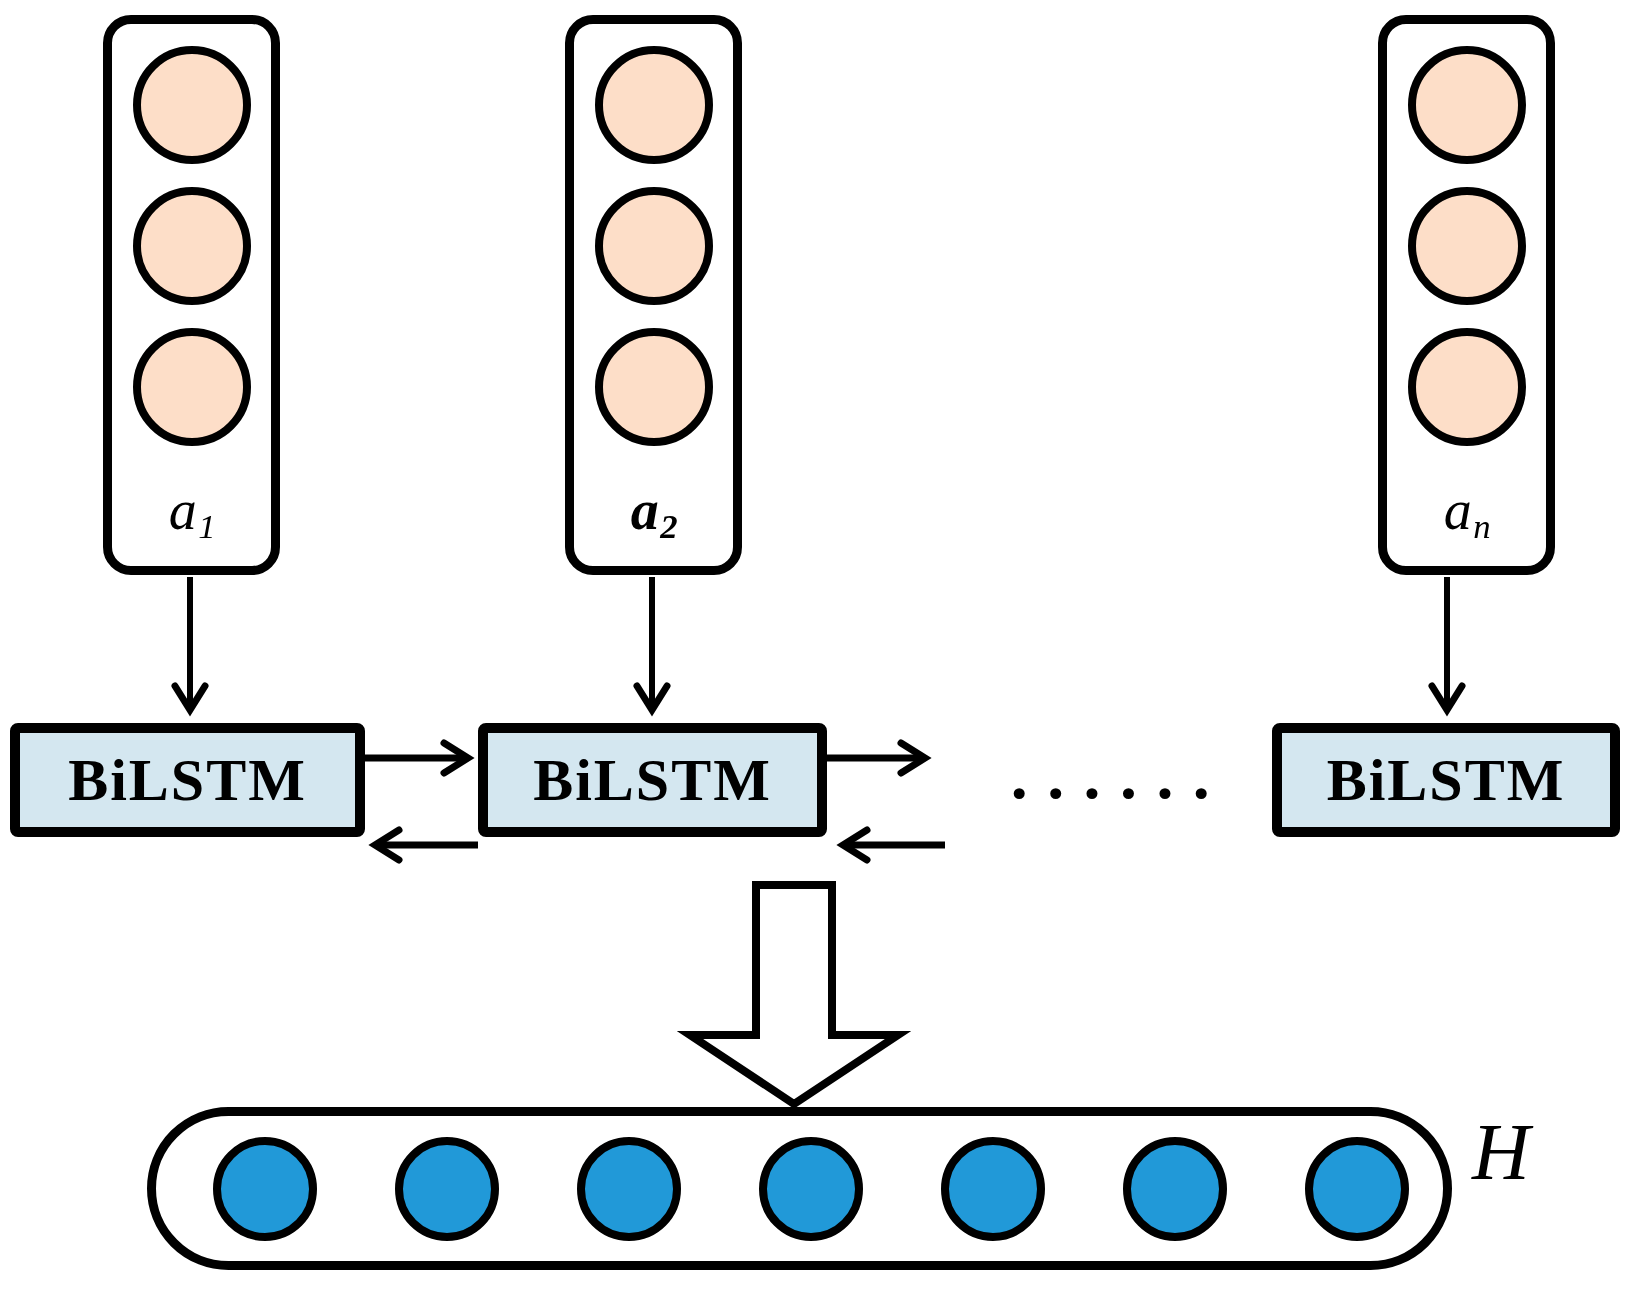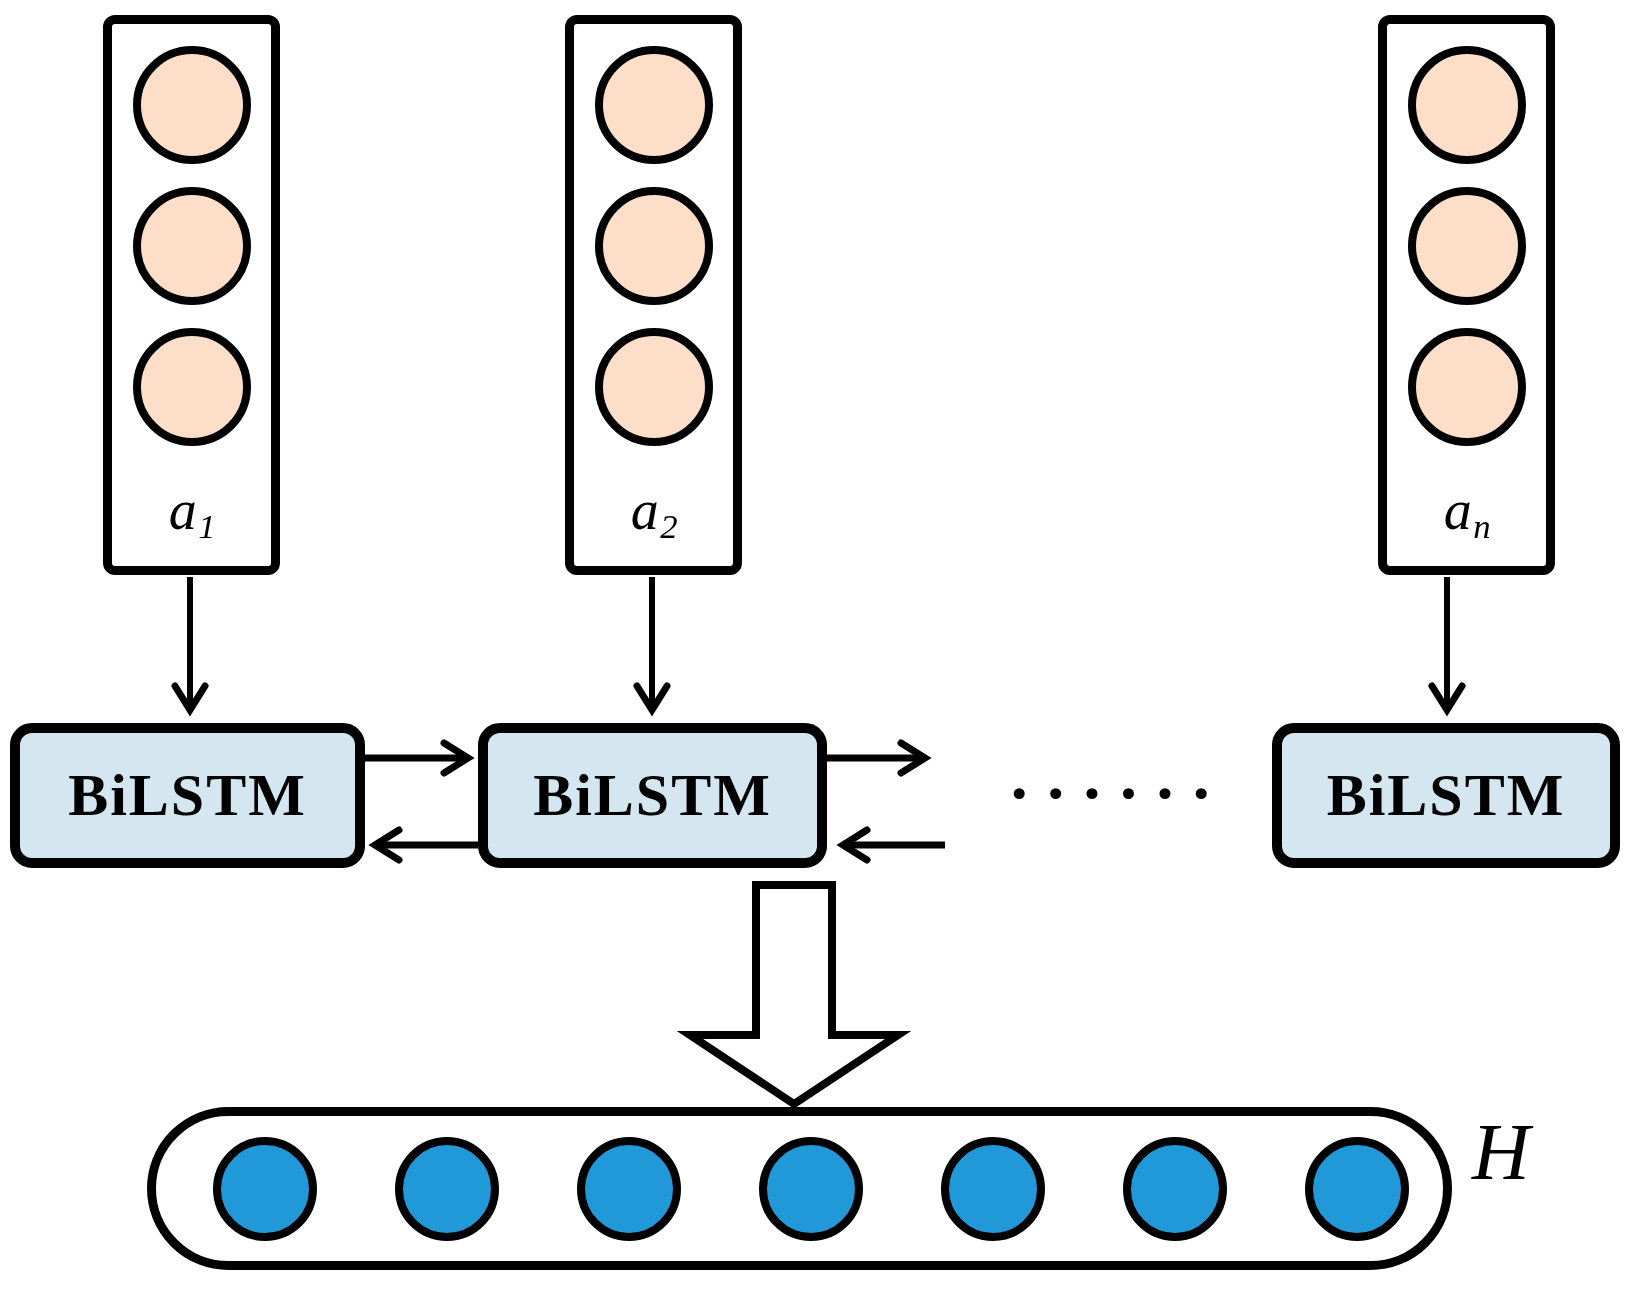--- a/index.html
+++ b/index.html
@@ -3,37 +3,37 @@
 <meta charset="utf-8">
 <style>
   html,body{margin:0;padding:0;background:#fff;}
   #canvas{
     position:relative;width:1642px;height:1290px;background:#fff;overflow:hidden;
     font-family:"Liberation Serif","DejaVu Serif",serif;color:#000;
   }
   
   .input-col{
     position:absolute;top:15px;width:177px;height:560px;box-sizing:border-box;
-    background:#fff;border:9px solid var(--outline,#000);border-radius:12px;
+    background:#fff;border:9px solid var(--outline,#000);border-radius:28px;
     display:flex;flex-direction:column;align-items:center;padding-top:22px;gap:23px;
   }
   .input-circle{
     width:118px;height:118px;box-sizing:border-box;border-radius:50%;
     border:8px solid var(--outline,#000);background:var(--input-circle-fill,#FDDEC8);
     flex:0 0 auto;
   }
   .col-label{
     position:absolute;bottom:28px;left:0;right:0;text-align:center;
     font-style:italic;font-size:56px;line-height:1;
   }
   .sub{font-size:0.62em;font-style:italic;position:relative;top:0.25em;left:0.04em;}
   
   .bilstm-box{
-    position:absolute;top:723px;height:145px;box-sizing:border-box;
-    background:var(--bilstm-fill,#D4E7F0);border:10px solid var(--outline,#000);border-radius:22px;
+    position:absolute;top:723px;height:114px;box-sizing:border-box;
+    background:var(--bilstm-fill,#D4E7F0);border:10px solid var(--outline,#000);border-radius:8px;
     display:flex;align-items:center;justify-content:center;
   }
   .bilstm-label{font-weight:bold;font-size:60px;letter-spacing:2px;}
   
   .dots{
     position:absolute;left:1008px;top:776px;width:190px;text-align:center;
     font-size:38px;letter-spacing:14px;line-height:1;font-family:"DejaVu Sans",sans-serif;
   }
   
   .formula{
@@ -88,21 +88,21 @@
     <polygon points="756,885 832,885 832,1035 898,1035 794,1104 690,1035 756,1035" fill="#fff" stroke="#000" stroke-width="8" stroke-linejoin="miter"></polygon>
   </svg>
 
   <div class="input-col" style="left:103px;">
     <div class="input-circle"></div>
     <div class="input-circle"></div>
     <div class="input-circle"></div>
     <div class="col-label"><span>a</span><span class="sub">1</span></div>
   </div>
 
-  <div class="input-col" style="left:565px;">
+  <div class="input-col" style="left:565px;font-weight:bold;">
     <div class="input-circle"></div>
     <div class="input-circle"></div>
     <div class="input-circle"></div>
     <div class="col-label"><span>a</span><span class="sub">2</span></div>
   </div>
 
   <div class="input-col" style="left:1378px;">
     <div class="input-circle"></div>
     <div class="input-circle"></div>
     <div class="input-circle"></div>

